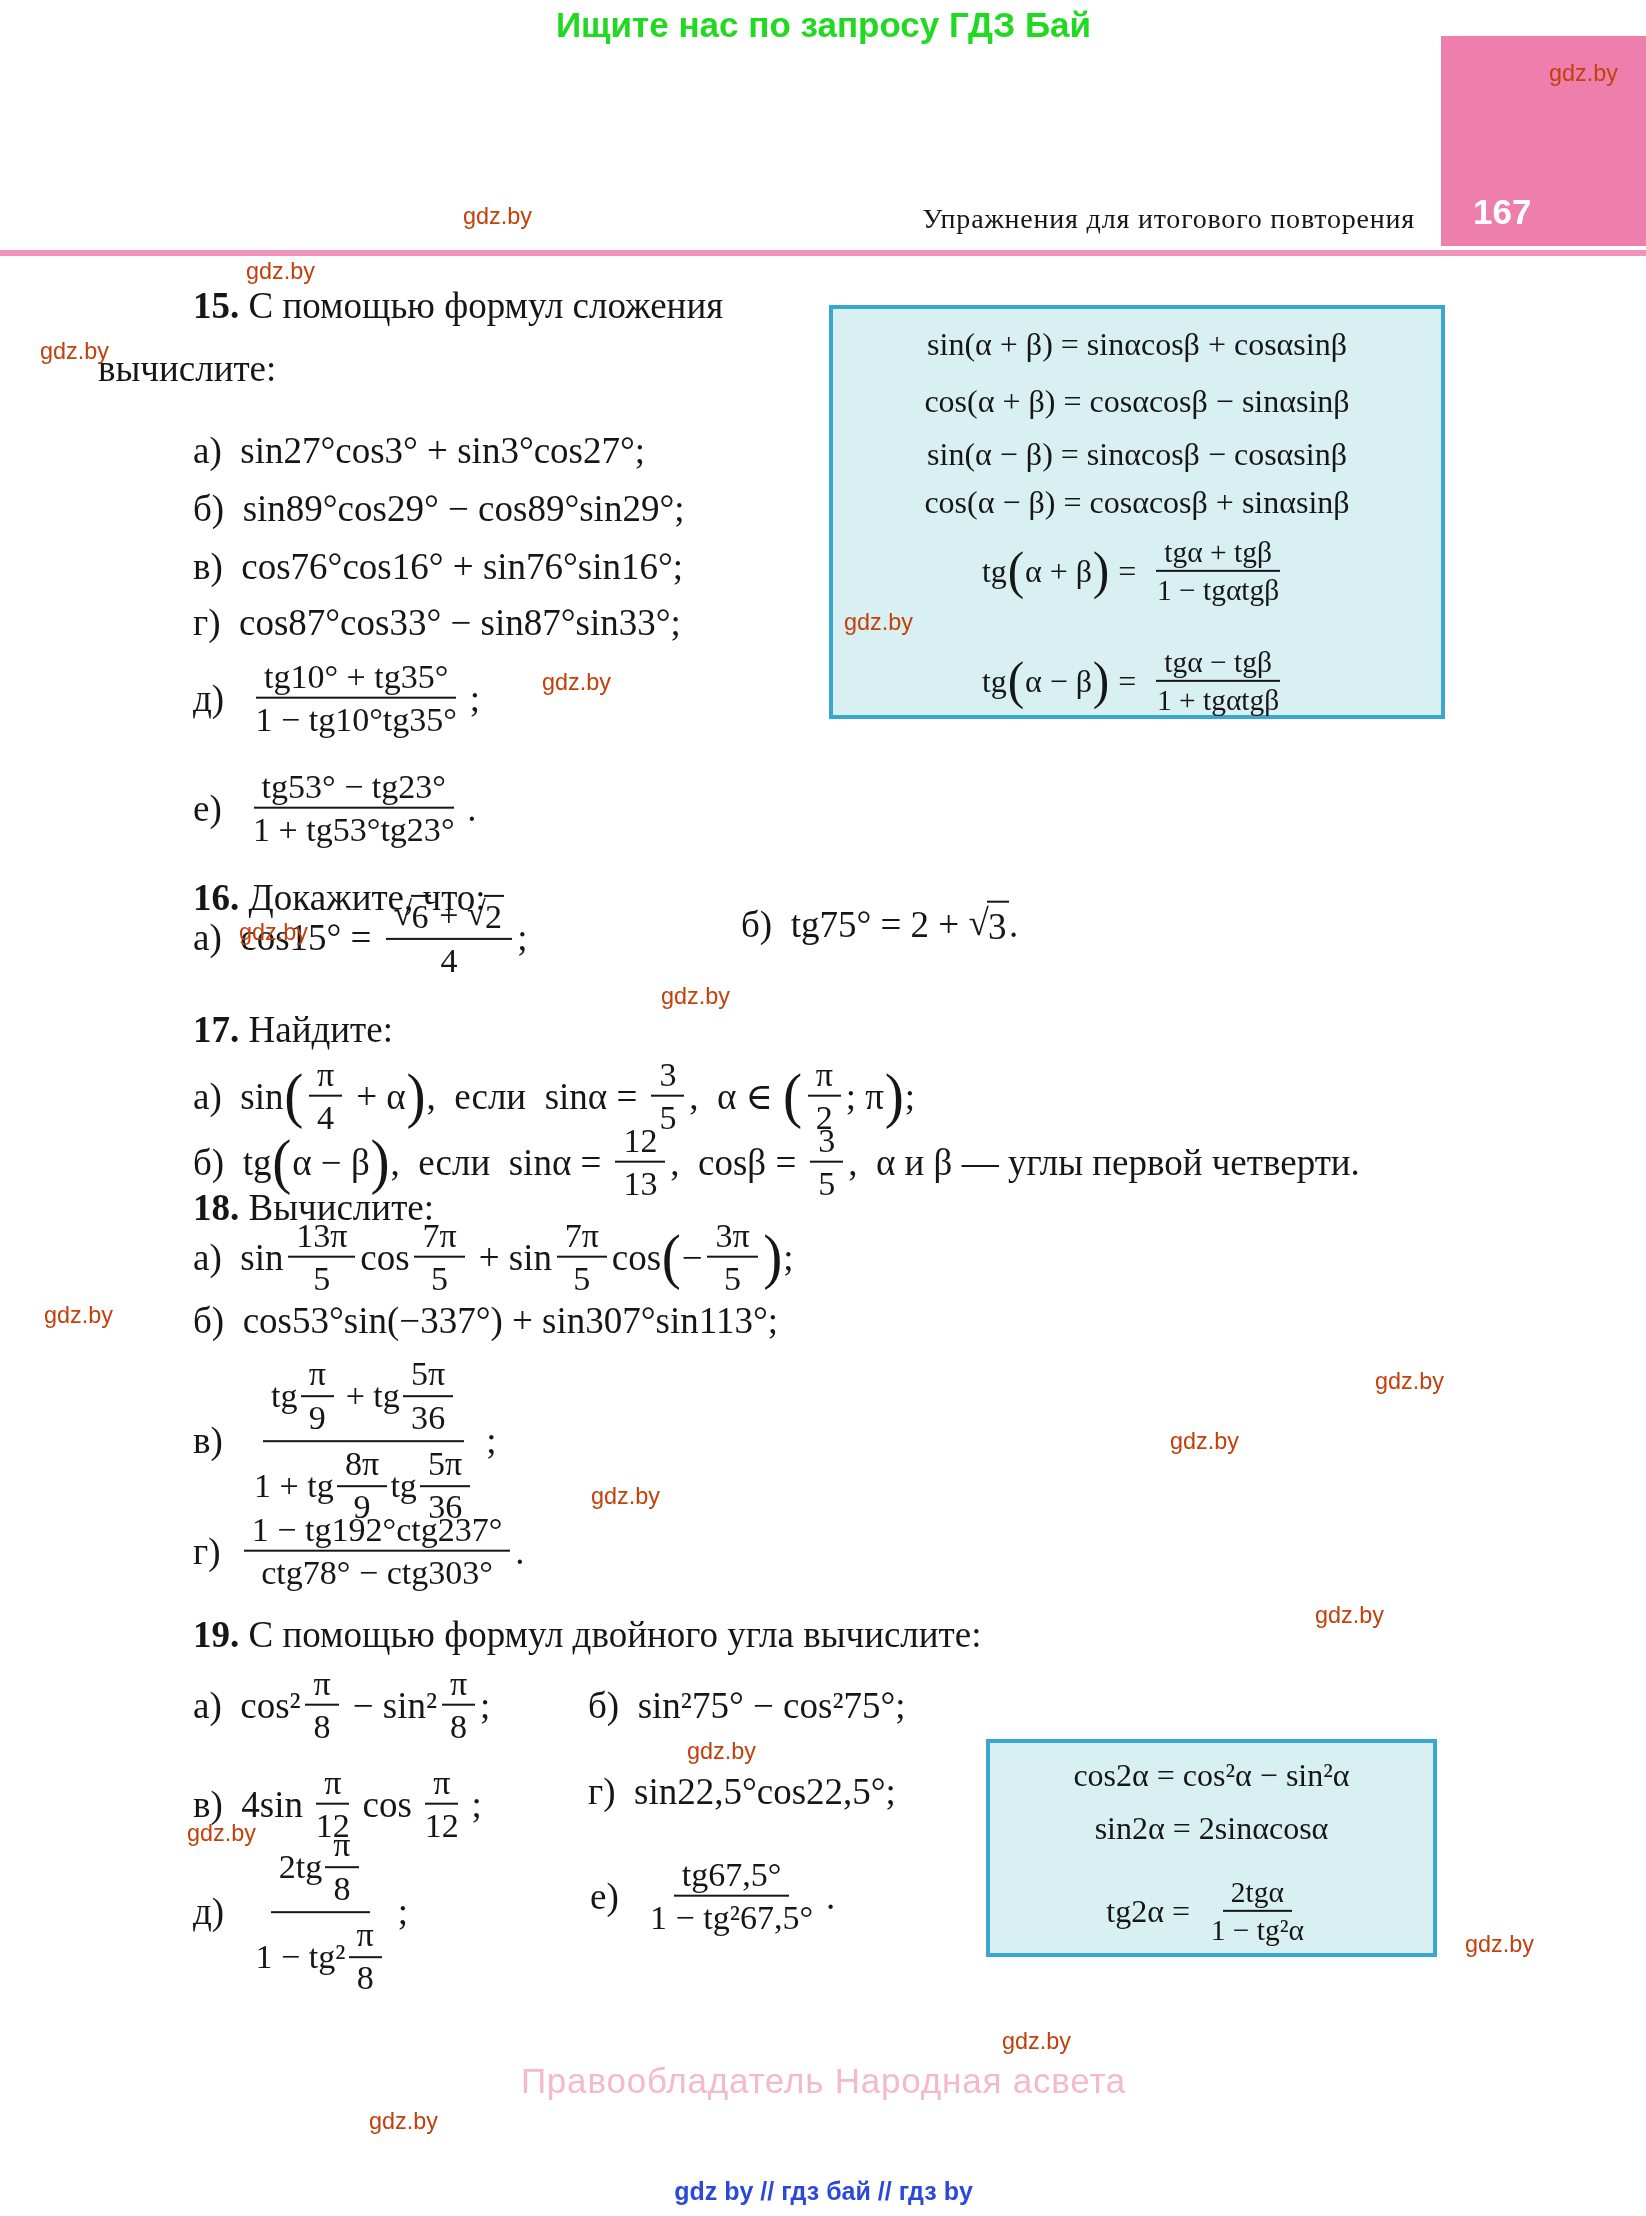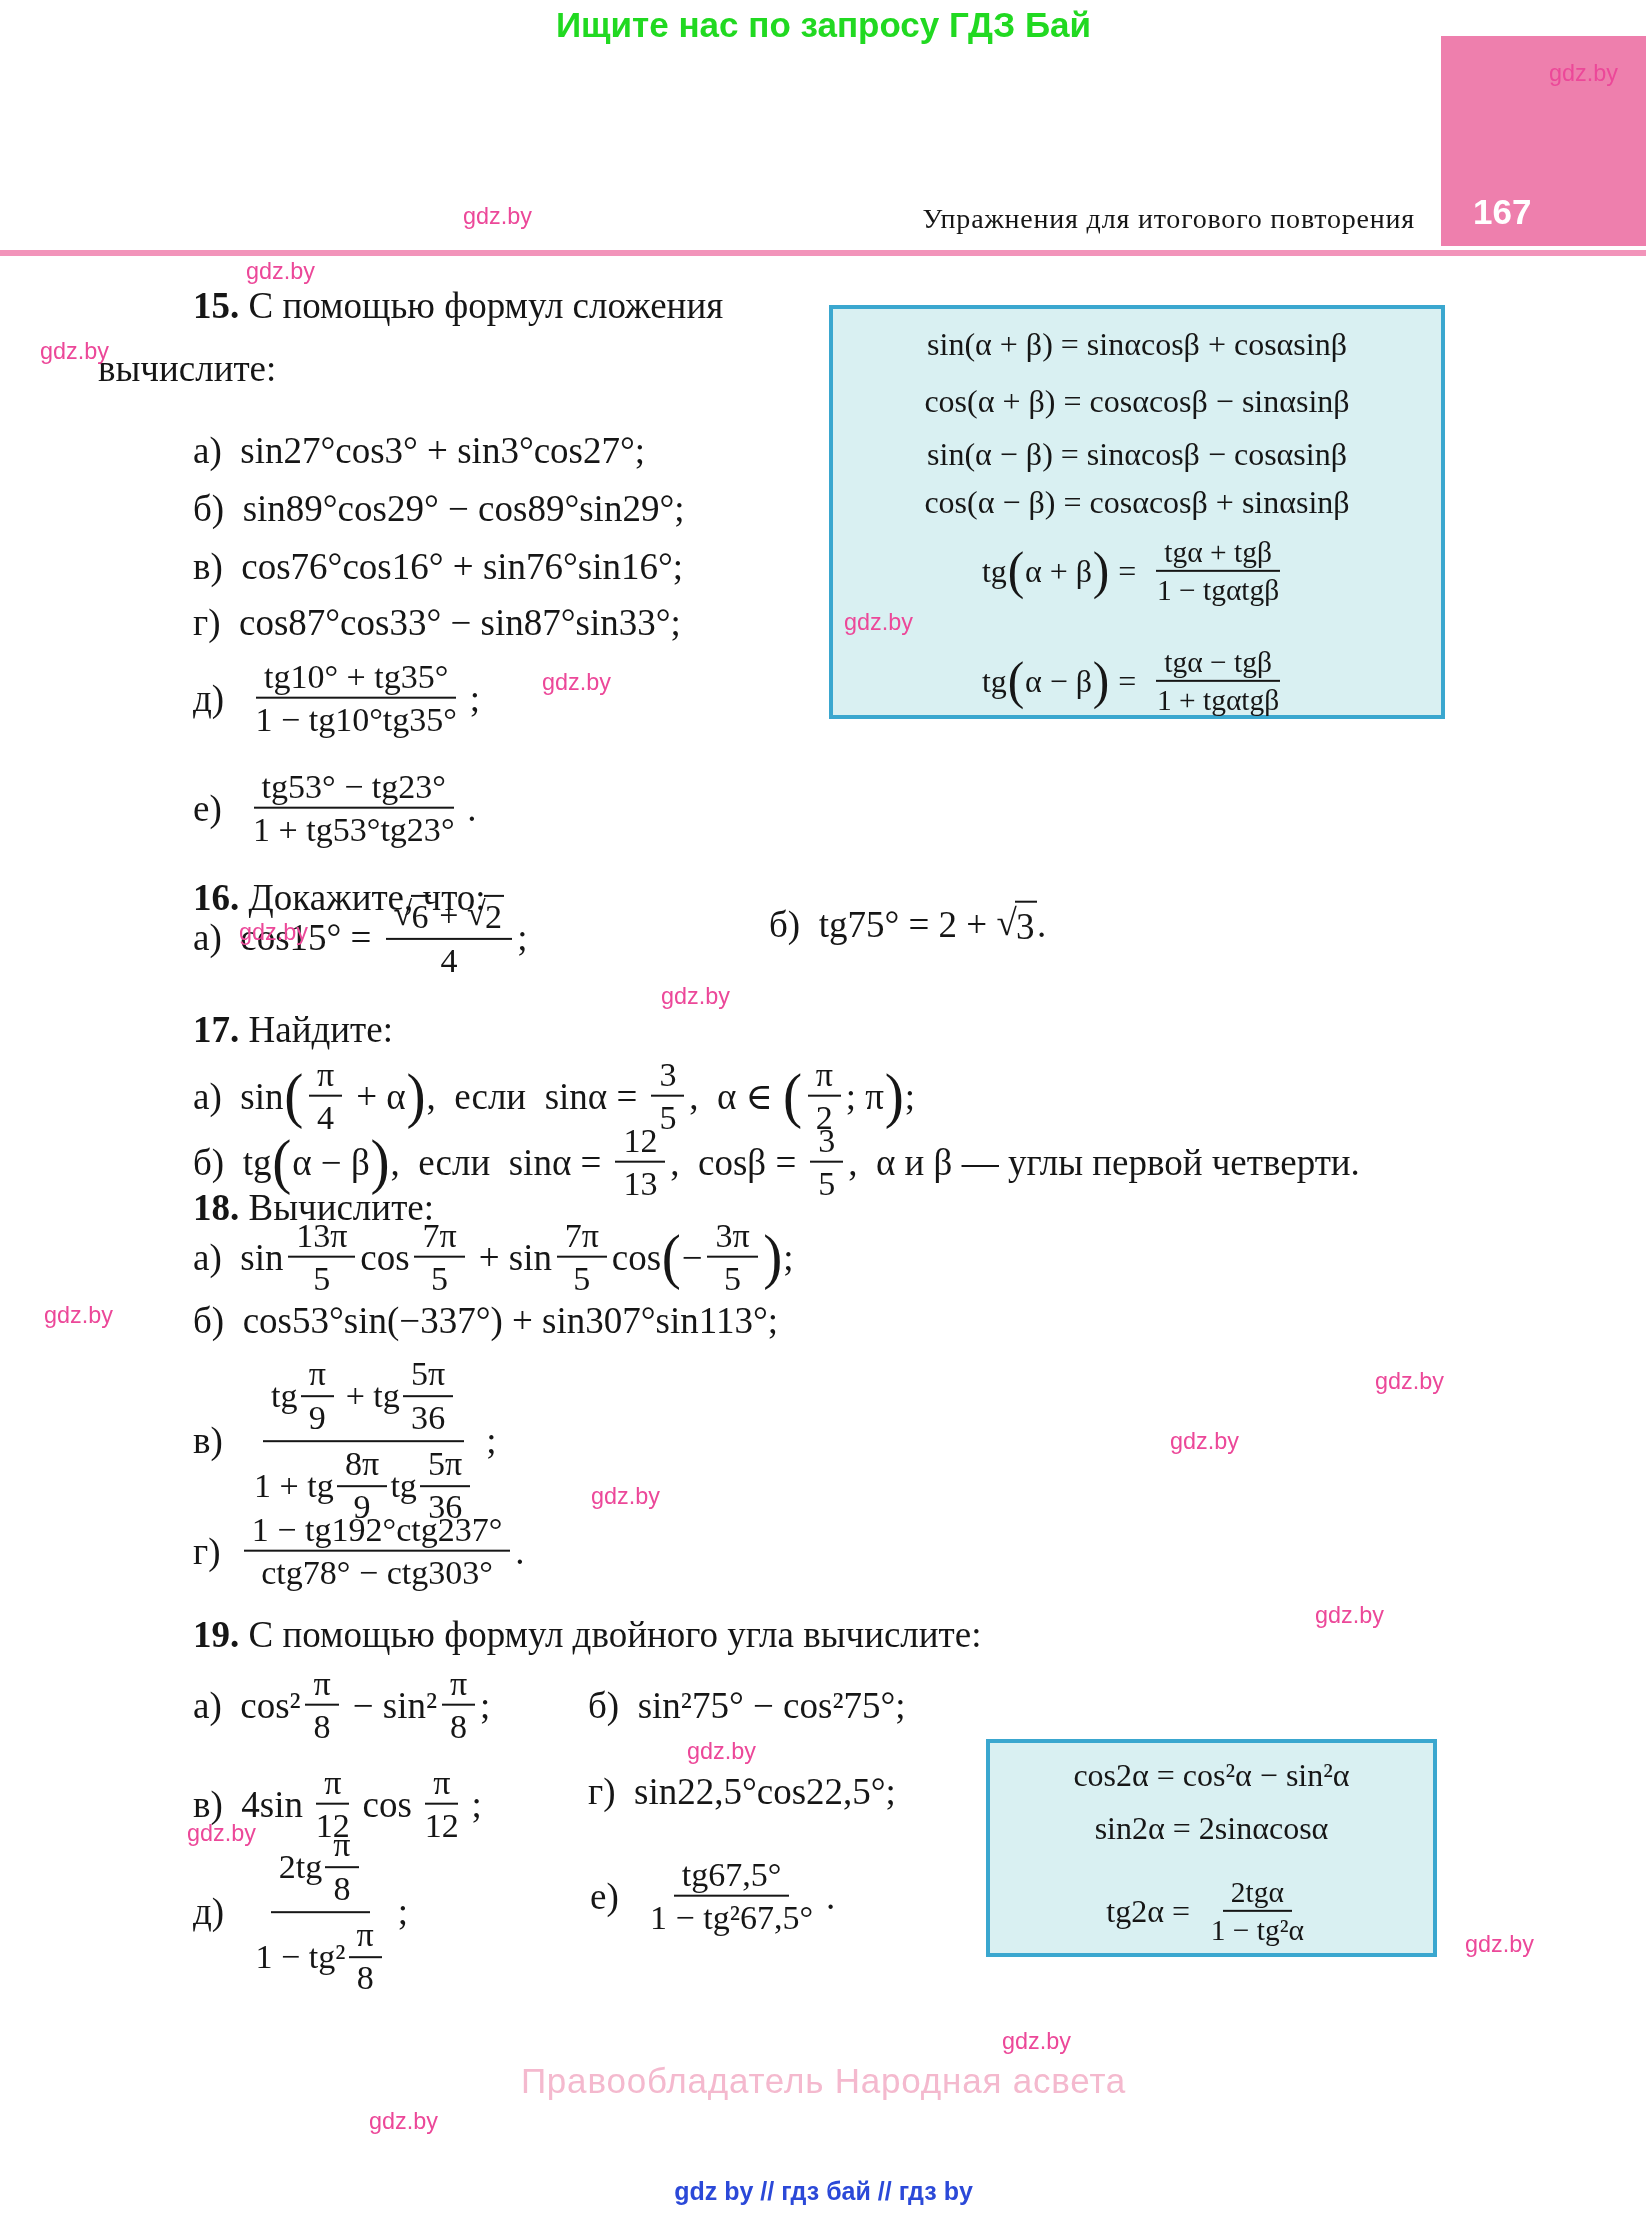--- a/index.html
+++ b/index.html
@@ -16,21 +16,21 @@
     position:absolute;left:32px;top:156px;color:#ffffff;
     font-family:"Liberation Sans", sans-serif;font-size:35px;font-weight:bold;
   }
   .header-title{
     position:absolute;right:232px;top:219px;transform:translateY(-50%);
     font-size:28px;letter-spacing:0.8px;
   }
   .pink-line{position:absolute;left:0;top:250px;width:1647px;height:6.4px;}
   .wm{
     position:absolute;font-family:"Liberation Sans", sans-serif;
-    font-size:23.4px;color:#ec4899;white-space:pre;
+    font-size:23.4px;color:#c2410c;white-space:pre;
   }
   .row{
     position:absolute;transform:translateY(-50%);font-size:37px;
     display:flex;align-items:center;white-space:pre;
   }
   .row span{white-space:pre}
   .b{font-weight:bold}
   .fr{display:inline-flex;flex-direction:column;align-items:center;margin:0 4.8px;font-size:0.92em}
   .fr .fr{font-size:1em;margin:0 3.2px}
   .fr .n,.fr .d{display:flex;align-items:center;justify-content:center;padding:1.6px 8px;line-height:1.12}
@@ -66,21 +66,21 @@
 <div class="row" style="left:98px;top:368px;"><span>вычислите:</span></div>
 <div class="row" style="left:193px;top:450px;"><span>а)  sin27°cos3° + sin3°cos27°;</span></div>
 <div class="row" style="left:193px;top:508px;"><span>б)  sin89°cos29° − cos89°sin29°;</span></div>
 <div class="row" style="left:193px;top:566px;"><span>в)  cos76°cos16° + sin76°sin16°;</span></div>
 <div class="row" style="left:193px;top:622px;"><span>г)  cos87°cos33° − sin87°sin33°;</span></div>
 <div class="row" style="left:193px;top:698px;"><span>д)  </span><span class="fr"><span class="n"><span>tg10° + tg35°</span></span><span class="d"><span>1 − tg10°tg35°</span></span></span><span>;</span></div>
 <div class="row" style="left:193px;top:808px;"><span>е)  </span><span class="fr"><span class="n"><span>tg53° − tg23°</span></span><span class="d"><span>1 + tg53°tg23°</span></span></span><span>.</span></div>
 
 <div class="row" style="left:193px;top:897px;"><span class="b">16.</span><span> Докажите, что:</span></div>
 <div class="row" style="left:193px;top:937px;justify-content:space-between;"><span>а)  cos15° = </span><span class="fr"><span class="n"><span class="sq"><span>√</span><span class="sqi">6</span></span><span> + </span><span class="sq"><span>√</span><span class="sqi">2</span></span></span><span class="d"><span>4</span></span></span><span>;</span></div>
-<div class="row" style="left:741px;top:924px;margin-left:28px;"><span>б)  tg75° = 2 + </span><span class="sq"><span>√</span><span class="sqi">3</span></span><span>.</span></div>
+<div class="row" style="left:741px;top:924px;"><span>б)  tg75° = 2 + </span><span class="sq"><span>√</span><span class="sqi">3</span></span><span>.</span></div>
 
 <div class="row" style="left:193px;top:1029px;"><span class="b">17.</span><span> Найдите:</span></div>
 <div class="row" style="left:193px;top:1096px;"><span>а)  sin</span><span class="bp">(</span><span class="fr"><span class="n"><span>π</span></span><span class="d"><span>4</span></span></span><span> + α</span><span class="bp">)</span><span>,  если  sinα = </span><span class="fr"><span class="n"><span>3</span></span><span class="d"><span>5</span></span></span><span>,  α ∈ </span><span class="bp">(</span><span class="fr"><span class="n"><span>π</span></span><span class="d"><span>2</span></span></span><span>; π</span><span class="bp">)</span><span>;</span></div>
 <div class="row" style="left:193px;top:1162px;"><span>б)  tg</span><span class="bp">(</span><span>α − β</span><span class="bp">)</span><span>,  если  sinα = </span><span class="fr"><span class="n"><span>12</span></span><span class="d"><span>13</span></span></span><span>,  cosβ = </span><span class="fr"><span class="n"><span>3</span></span><span class="d"><span>5</span></span></span><span>,  α и β — углы первой четверти.</span></div>
 
 <div class="row" style="left:193px;top:1207px;"><span class="b">18.</span><span> Вычислите:</span></div>
 <div class="row" style="left:193px;top:1257px;"><span>а)  sin</span><span class="fr"><span class="n"><span>13π</span></span><span class="d"><span>5</span></span></span><span>cos</span><span class="fr"><span class="n"><span>7π</span></span><span class="d"><span>5</span></span></span><span> + sin</span><span class="fr"><span class="n"><span>7π</span></span><span class="d"><span>5</span></span></span><span>cos</span><span class="bp">(</span><span>−</span><span class="fr"><span class="n"><span>3π</span></span><span class="d"><span>5</span></span></span><span class="bp">)</span><span>;</span></div>
 <div class="row" style="left:193px;top:1320px;"><span>б)  cos53°sin(−337°) + sin307°sin113°;</span></div>
 <div class="row" style="left:193px;top:1441px;"><span>в)  </span><span class="fr"><span class="n"><span>tg</span><span class="fr"><span class="n"><span>π</span></span><span class="d"><span>9</span></span></span><span> + tg</span><span class="fr"><span class="n"><span>5π</span></span><span class="d"><span>36</span></span></span></span><span class="d"><span>1 + tg</span><span class="fr"><span class="n"><span>8π</span></span><span class="d"><span>9</span></span></span><span>tg</span><span class="fr"><span class="n"><span>5π</span></span><span class="d"><span>36</span></span></span></span></span><span>;</span></div>
 <div class="row" style="left:193px;top:1551px;"><span>г)  </span><span class="fr"><span class="n"><span>1 − tg192°ctg237°</span></span><span class="d"><span>ctg78° − ctg303°</span></span></span><span>.</span></div>

